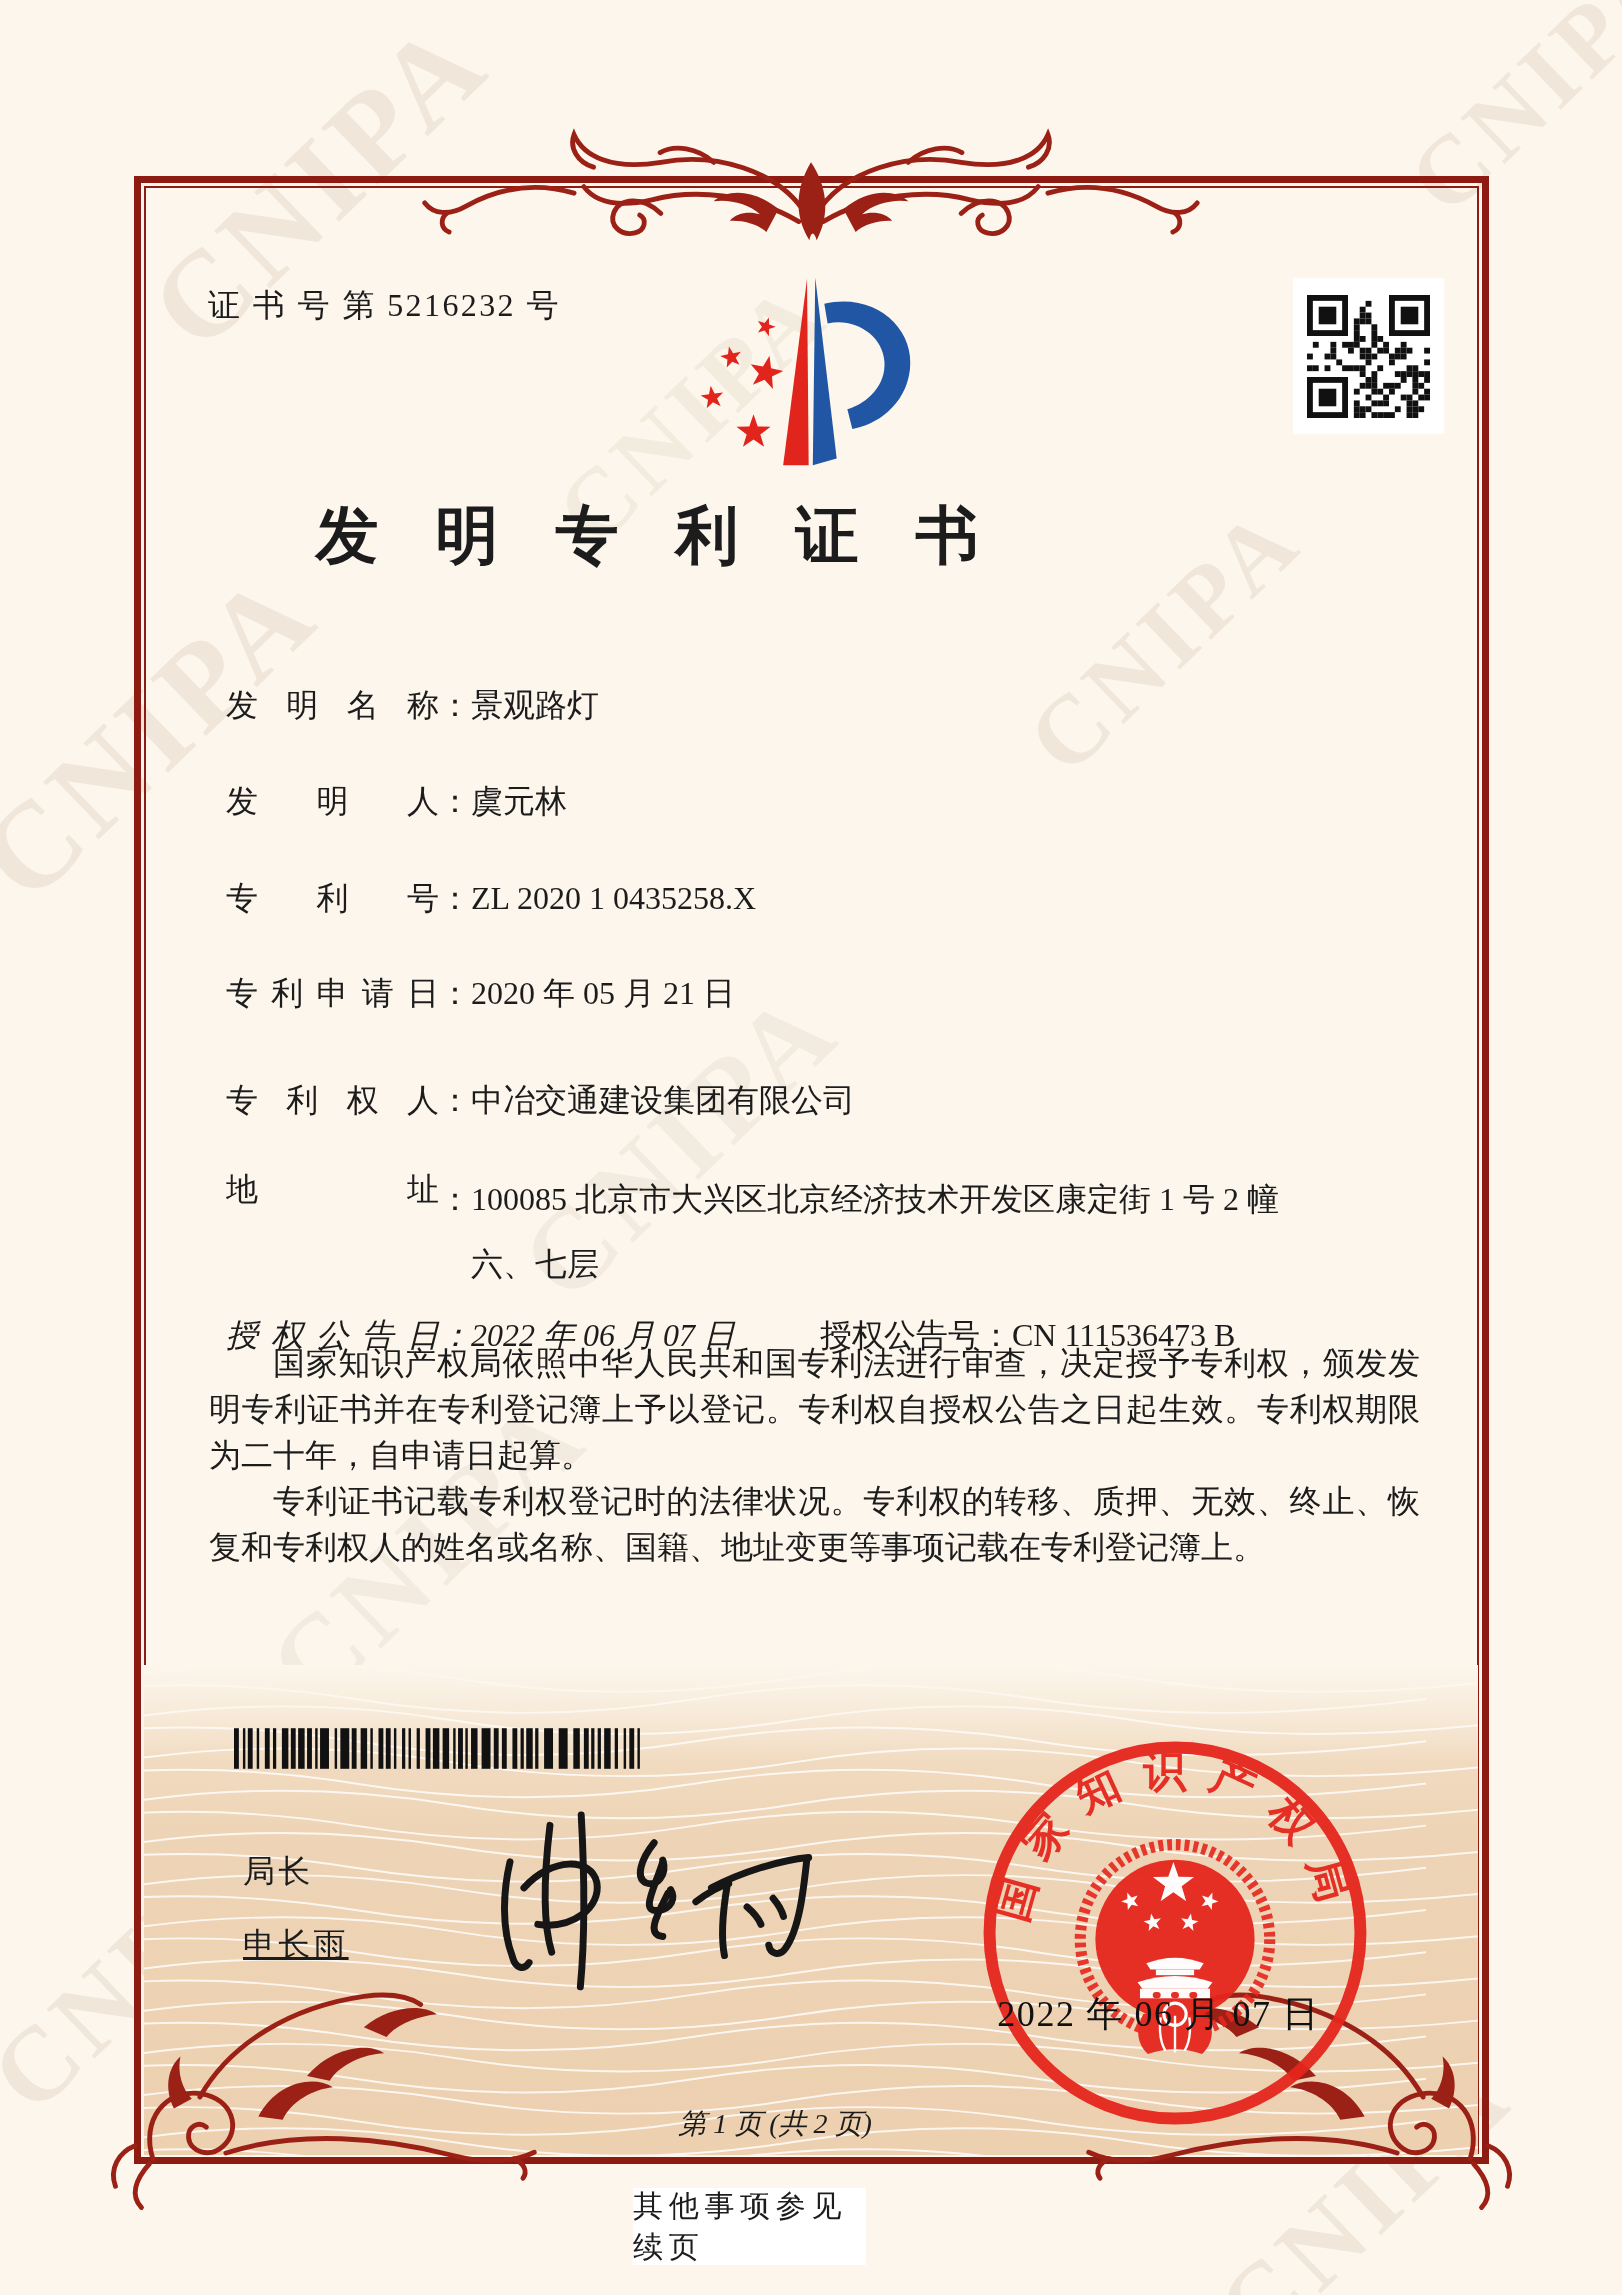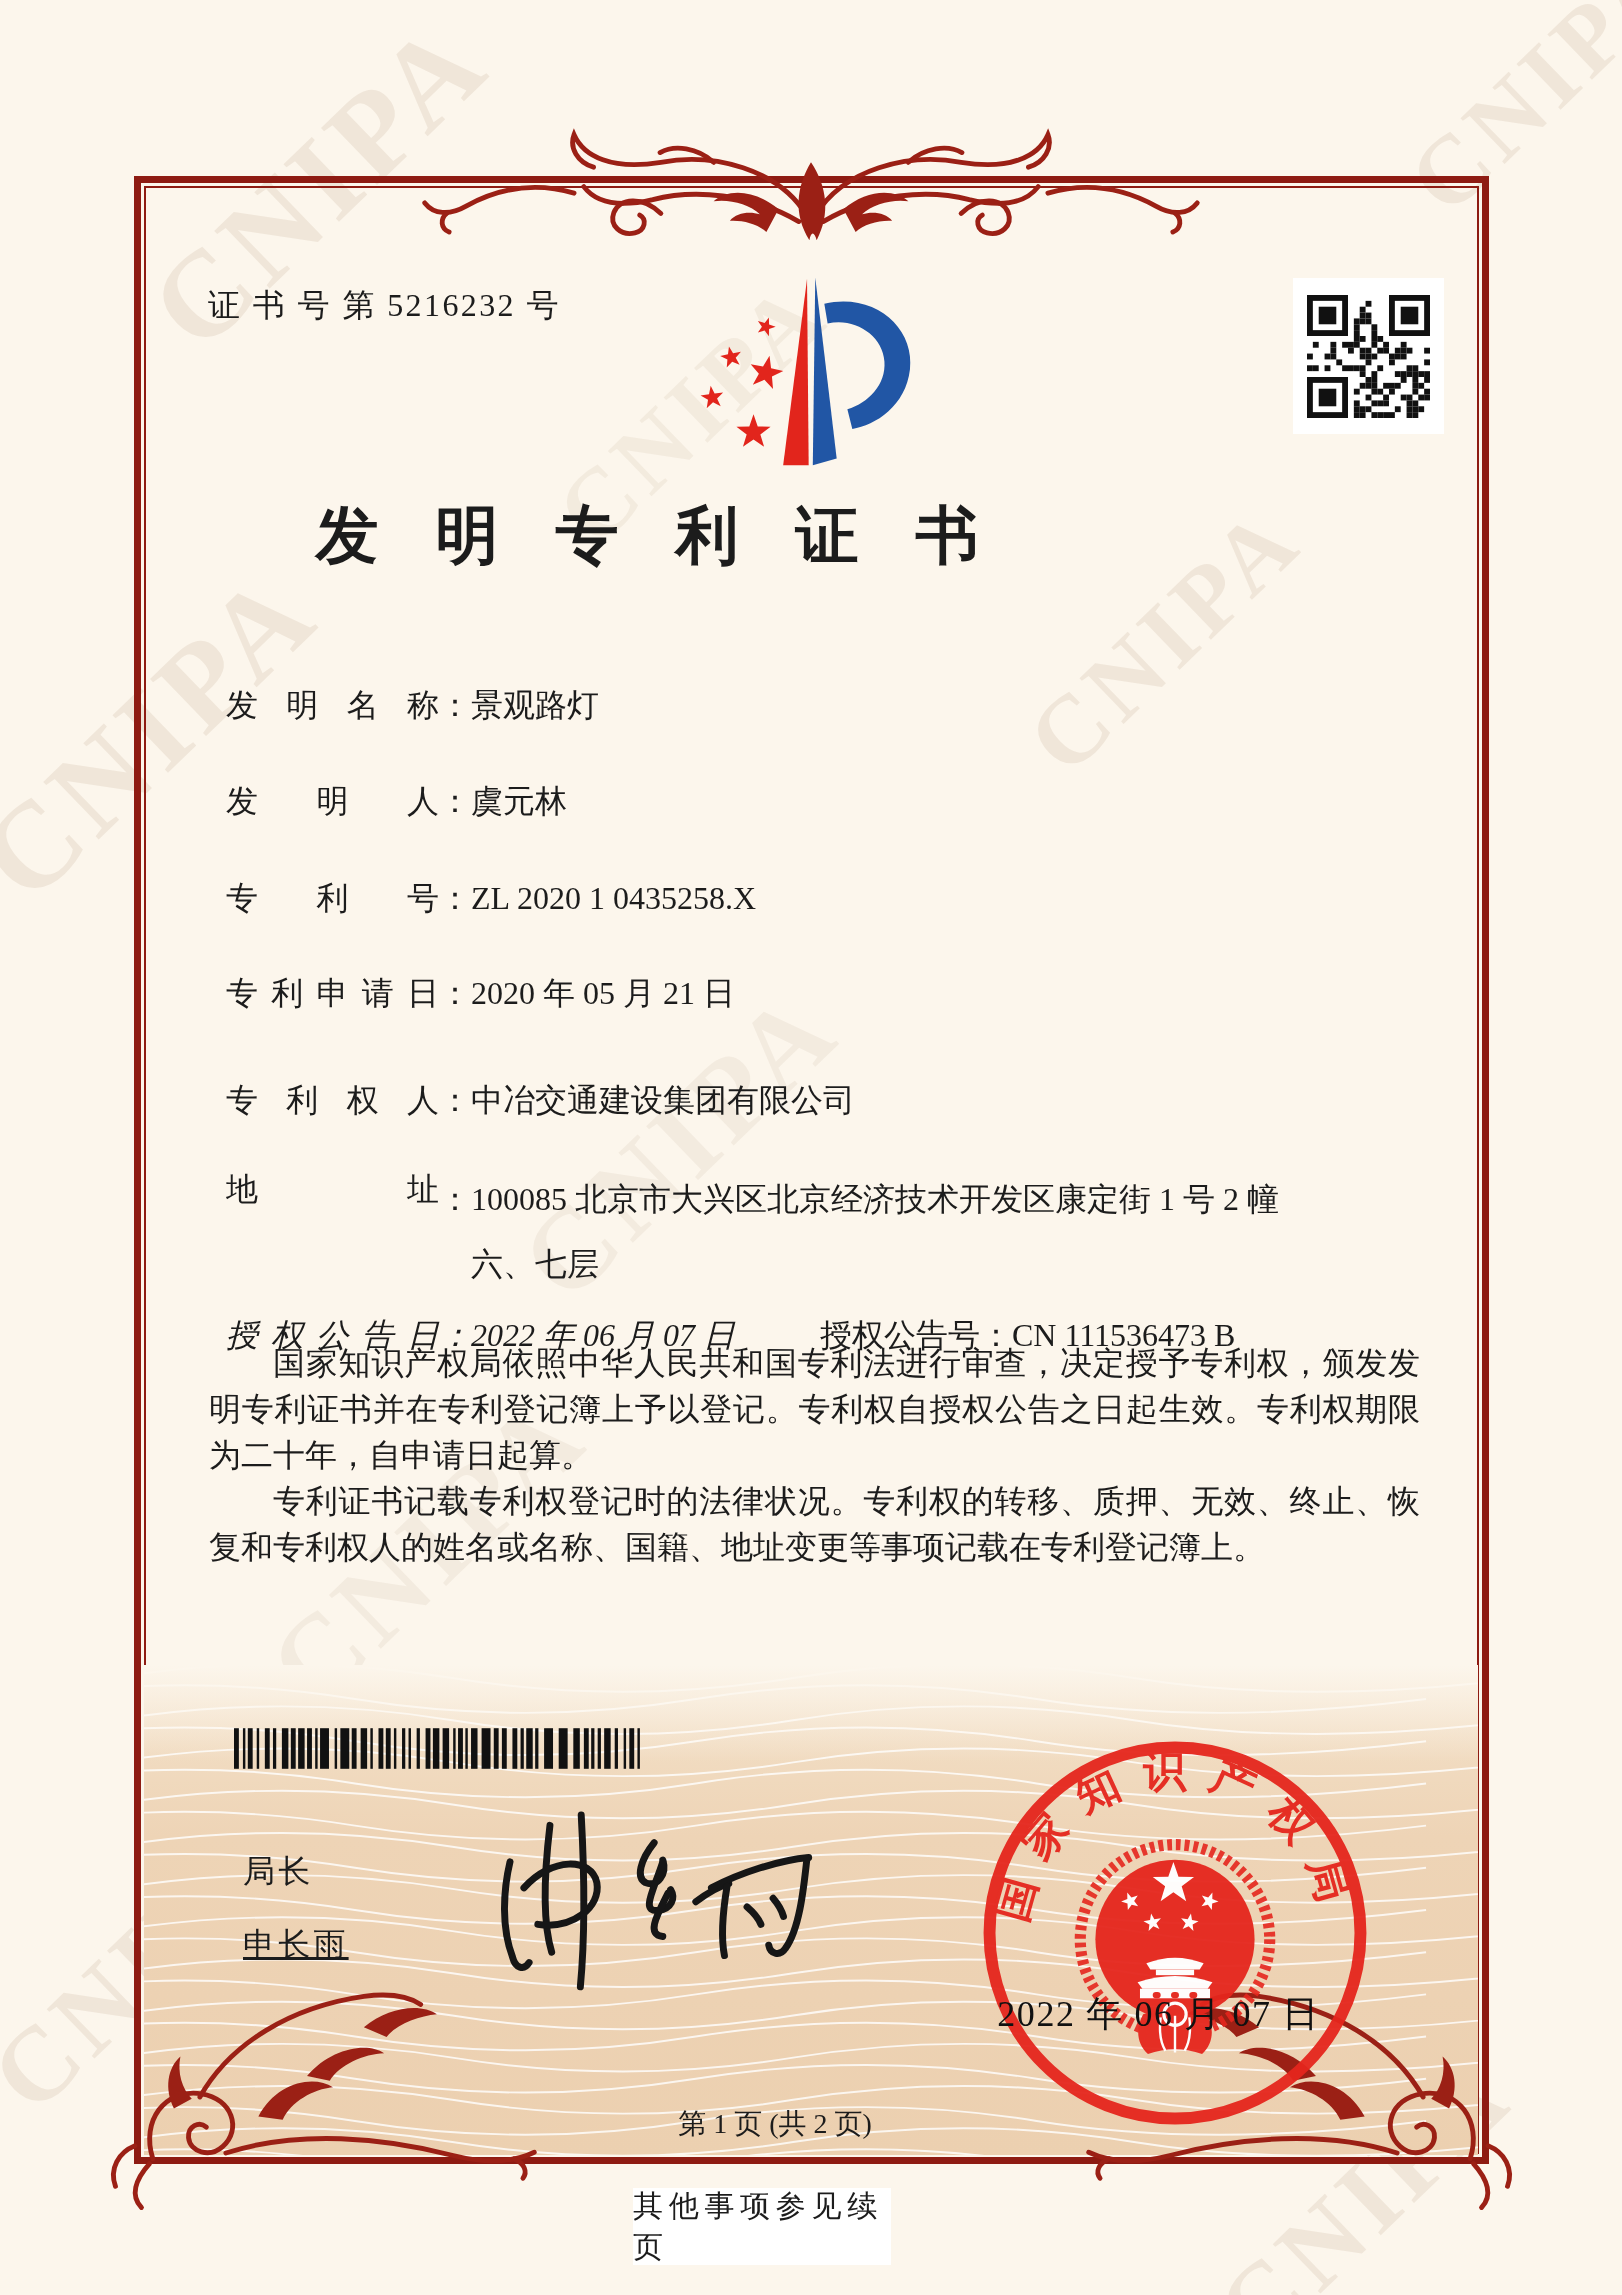--- a/index.html
+++ b/index.html
@@ -48,23 +48,23 @@
   .barcode{position:absolute;left:234px;top:1728px;z-index:4;}
 
   .director-label{position:absolute;left:243px;top:1850px;font-size:32px;z-index:4;letter-spacing:3.2px;}
   .director-name{position:absolute;left:243px;top:1923px;font-size:32px;z-index:4;letter-spacing:3.2px;text-decoration:underline;}
   .sig{position:absolute;left:497px;top:1808px;width:349px;height:191px;z-index:4;}
 
   .seal{position:absolute;left:976px;top:1734px;width:398px;height:398px;z-index:5;opacity:.95;}
   .seal-date{position:absolute;left:968px;top:1990px;width:381px;text-align:center;font-size:36px;
              z-index:6;letter-spacing:1.6px;color:#111;}
 
-  .page-info{position:absolute;left:0;top:2105px;width:1550px;text-align:center;font-size:28px;z-index:4;}
-
-  .cont-box{position:absolute;left:633px;top:2188px;width:258px;height:77px;background:#ffffff;z-index:3;
+  .page-info{position:absolute;left:0;top:2105px;width:1550px;text-align:center;font-size:28px;z-index:4;font-style:italic;}
+
+  .cont-box{position:absolute;left:633px;top:2188px;width:233px;height:77px;background:#ffffff;z-index:3;
             display:flex;align-items:center;justify-content:center;font-size:30px;letter-spacing:5.7px;}
 
   .st{fill:none;stroke:#9b2015;stroke-width:6;stroke-linecap:round;}
   .sf{fill:#9b2015;stroke:none;}
 </style>
 </head>
 <body>
 
 <div class="page">
 

